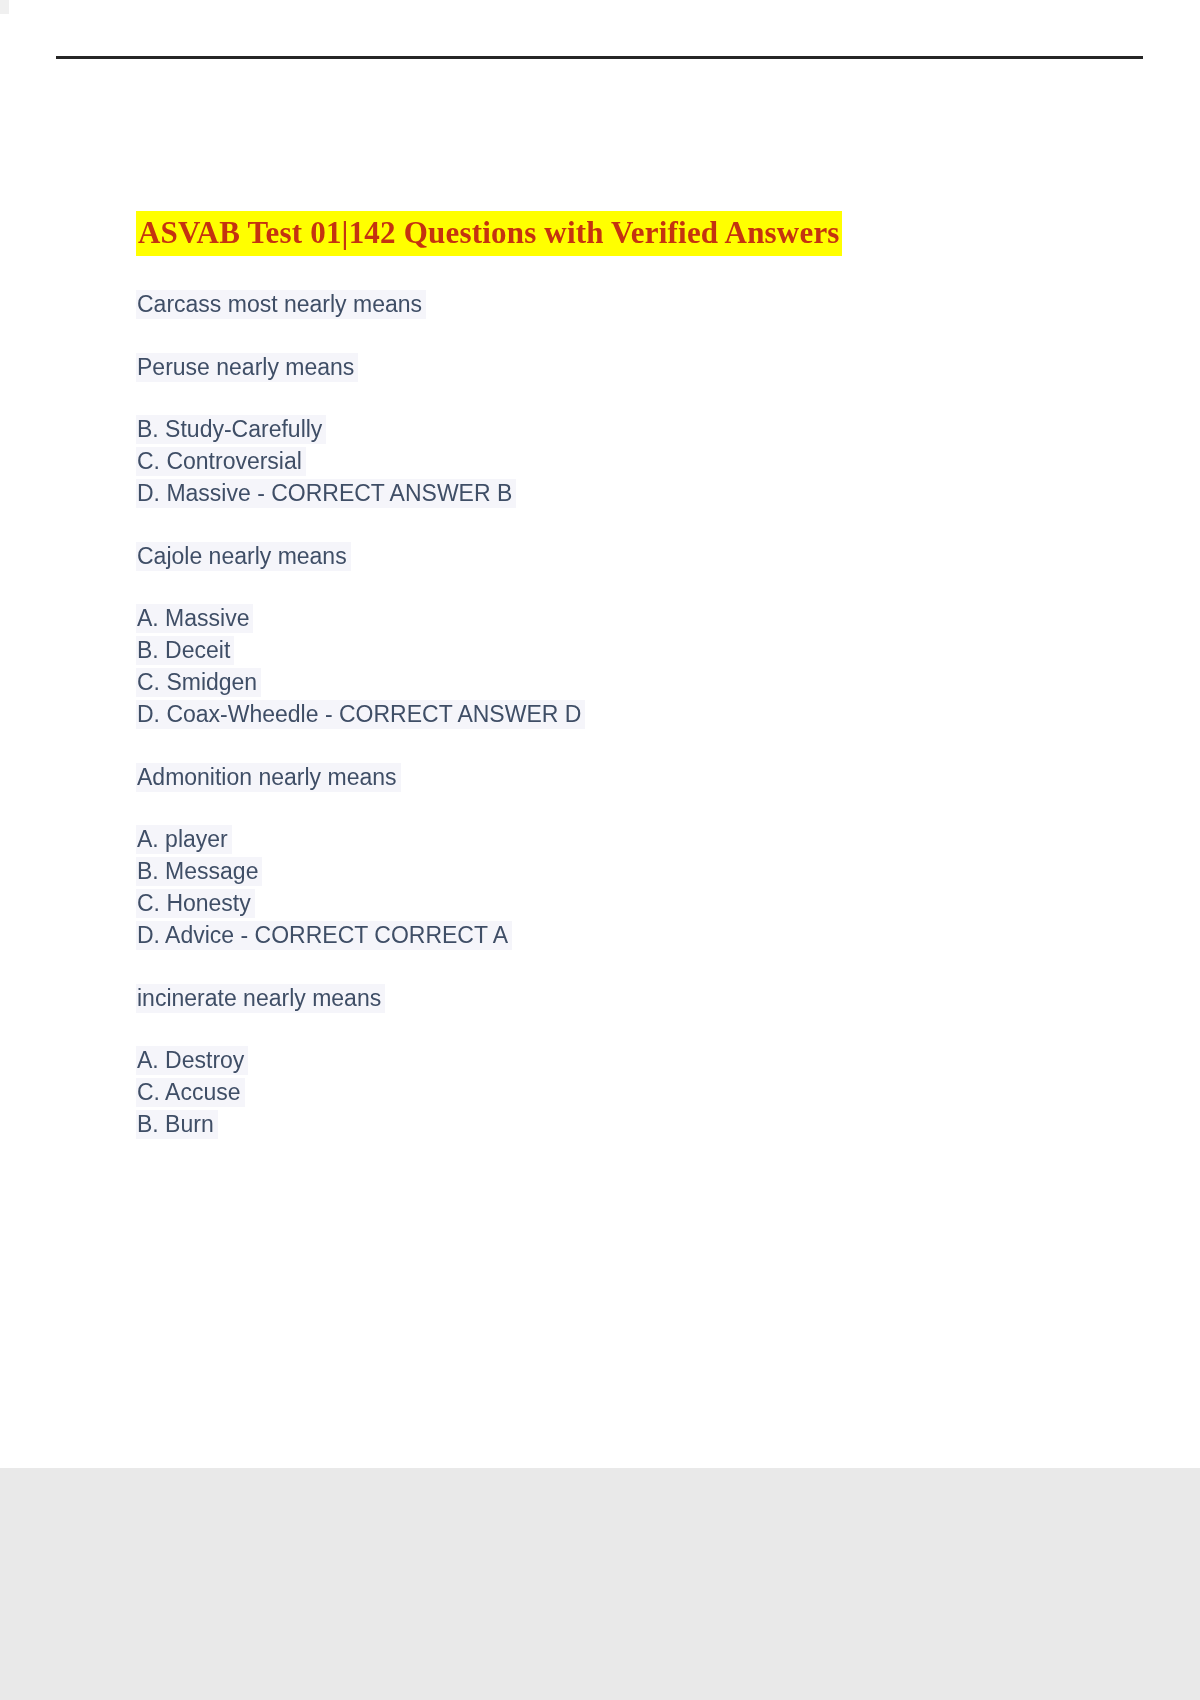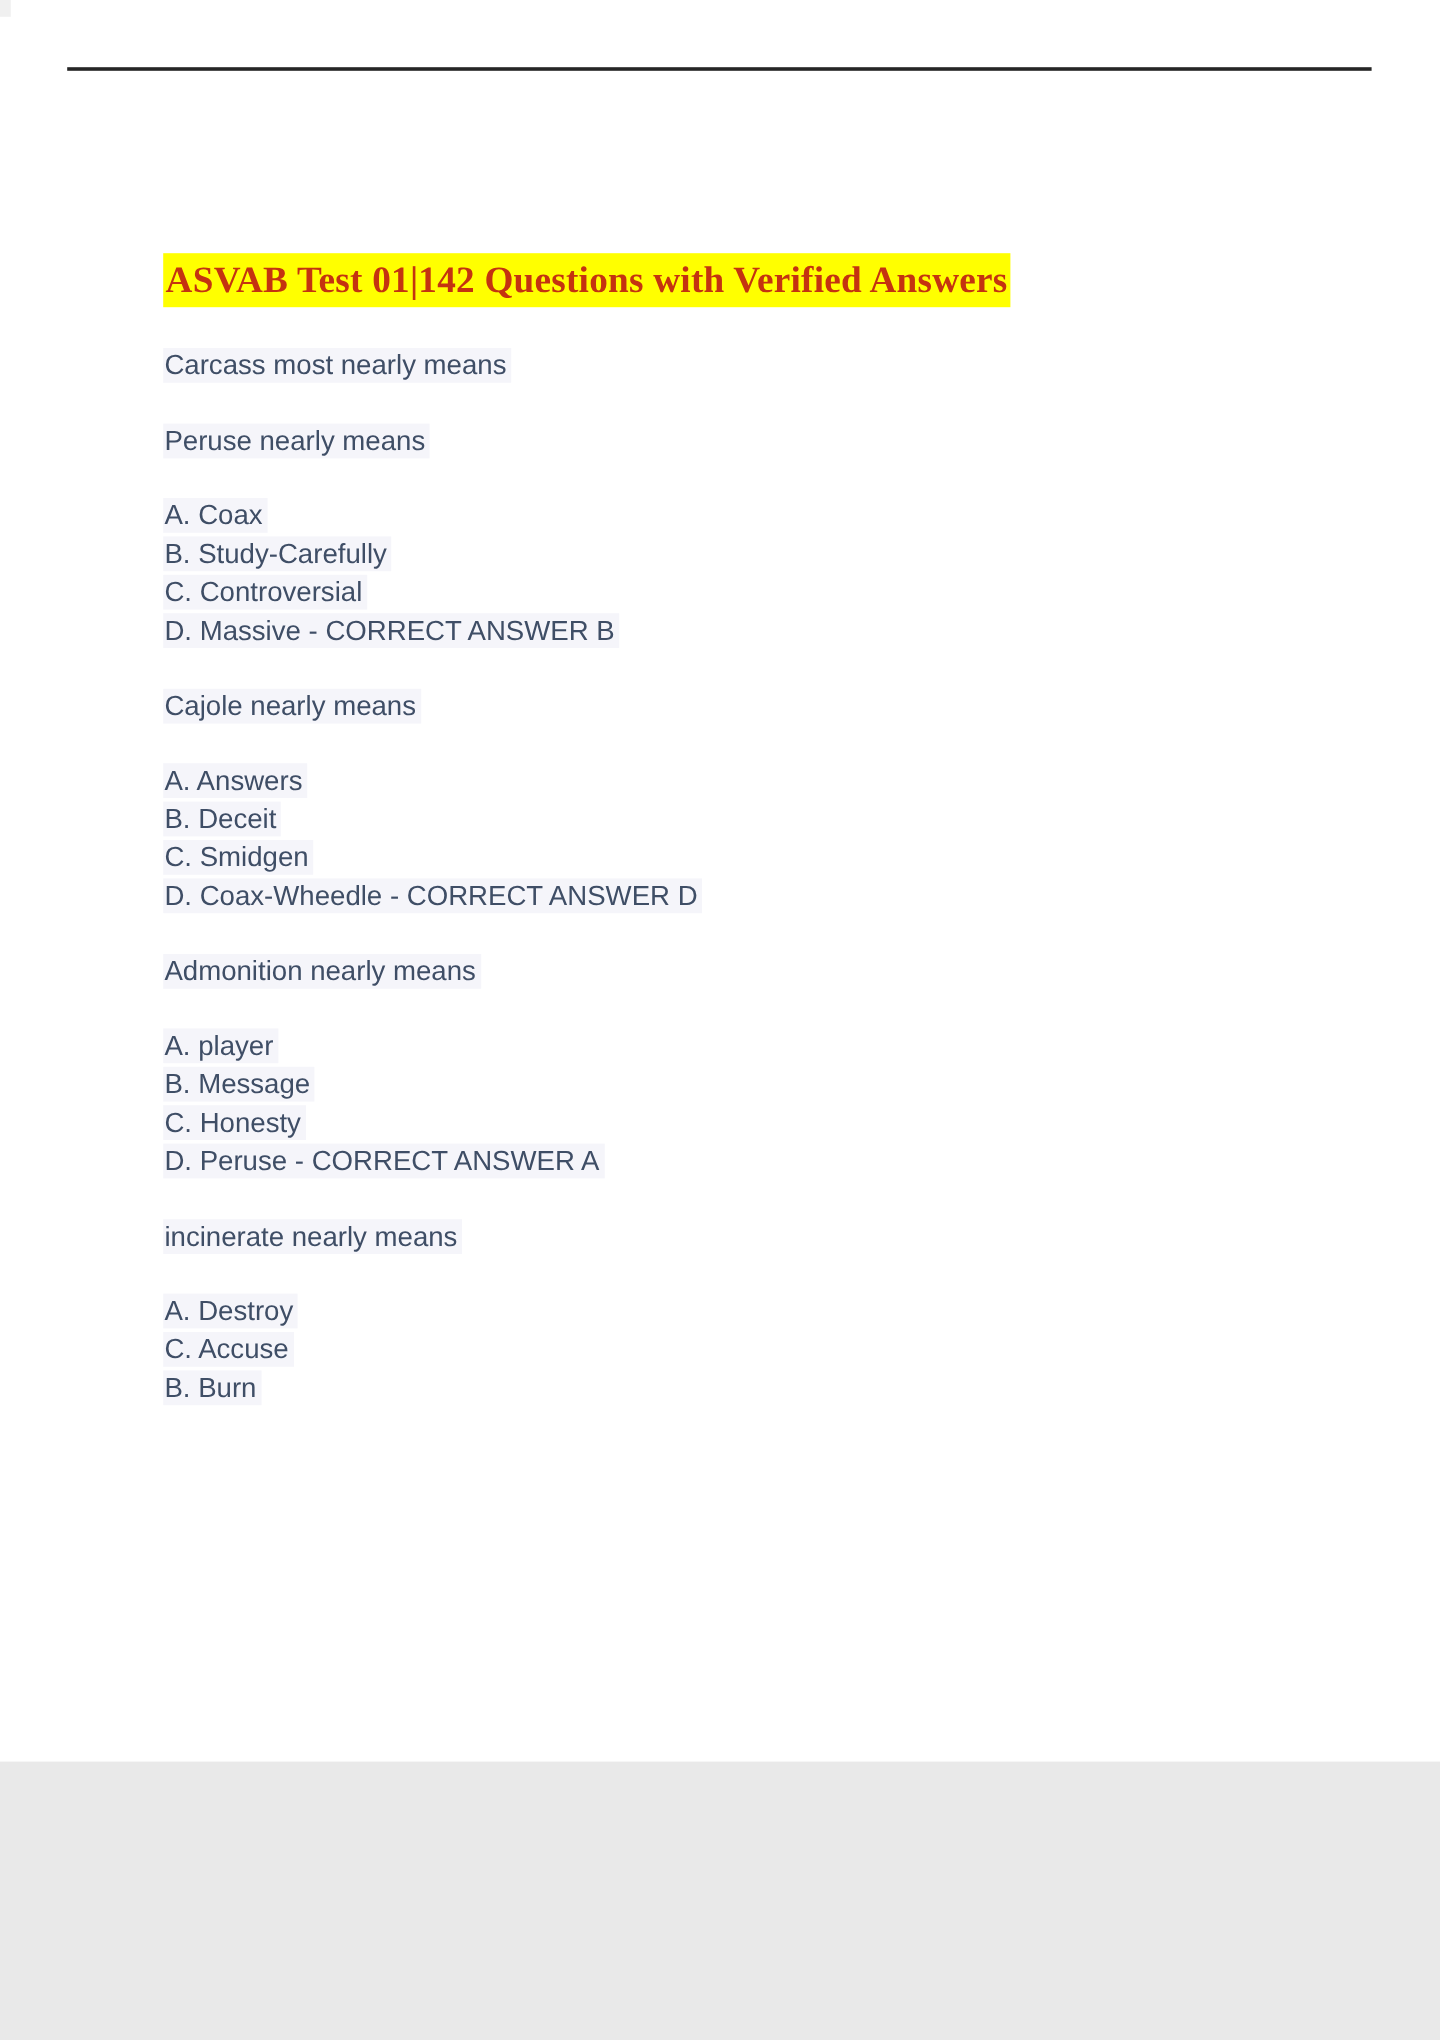--- a/index.html
+++ b/index.html
@@ -70,44 +70,43 @@
   <div class="content">
     <h1 class="doc-title"><span class="hl-yellow">ASVAB Test 01|142 Questions with Verified Answers</span></h1>
 
     <div class="qblock">
       <div class="line q"><span class="hl">Carcass most nearly means</span></div>
     </div>
 
     <div class="qblock">
       <div class="line q"><span class="hl">Peruse nearly means</span></div>
       <div class="opts">
-        <div class="line"><span class="hl">A. Coax</span></div>
         <div class="line"><span class="hl">B. Study-Carefully</span></div>
         <div class="line"><span class="hl">C. Controversial</span></div>
         <div class="line"><span class="hl">D. Massive - CORRECT ANSWER B</span></div>
       </div>
     </div>
 
     <div class="qblock">
       <div class="line q"><span class="hl">Cajole nearly means</span></div>
       <div class="opts">
-        <div class="line"><span class="hl">A. Answers</span></div>
+        <div class="line"><span class="hl">A. Massive</span></div>
         <div class="line"><span class="hl">B. Deceit</span></div>
         <div class="line"><span class="hl">C. Smidgen</span></div>
         <div class="line"><span class="hl">D. Coax-Wheedle - CORRECT ANSWER D</span></div>
       </div>
     </div>
 
     <div class="qblock">
       <div class="line q"><span class="hl">Admonition nearly means</span></div>
       <div class="opts">
         <div class="line"><span class="hl">A. player</span></div>
         <div class="line"><span class="hl">B. Message</span></div>
         <div class="line"><span class="hl">C. Honesty</span></div>
-        <div class="line"><span class="hl">D. Peruse - CORRECT ANSWER A</span></div>
+        <div class="line"><span class="hl">D. Advice - CORRECT CORRECT A</span></div>
       </div>
     </div>
 
     <div class="qblock">
       <div class="line q"><span class="hl">incinerate nearly means</span></div>
       <div class="opts">
         <div class="line"><span class="hl">A. Destroy</span></div>
         <div class="line"><span class="hl">C. Accuse</span></div>
         <div class="line"><span class="hl">B. Burn</span></div>
       </div>

